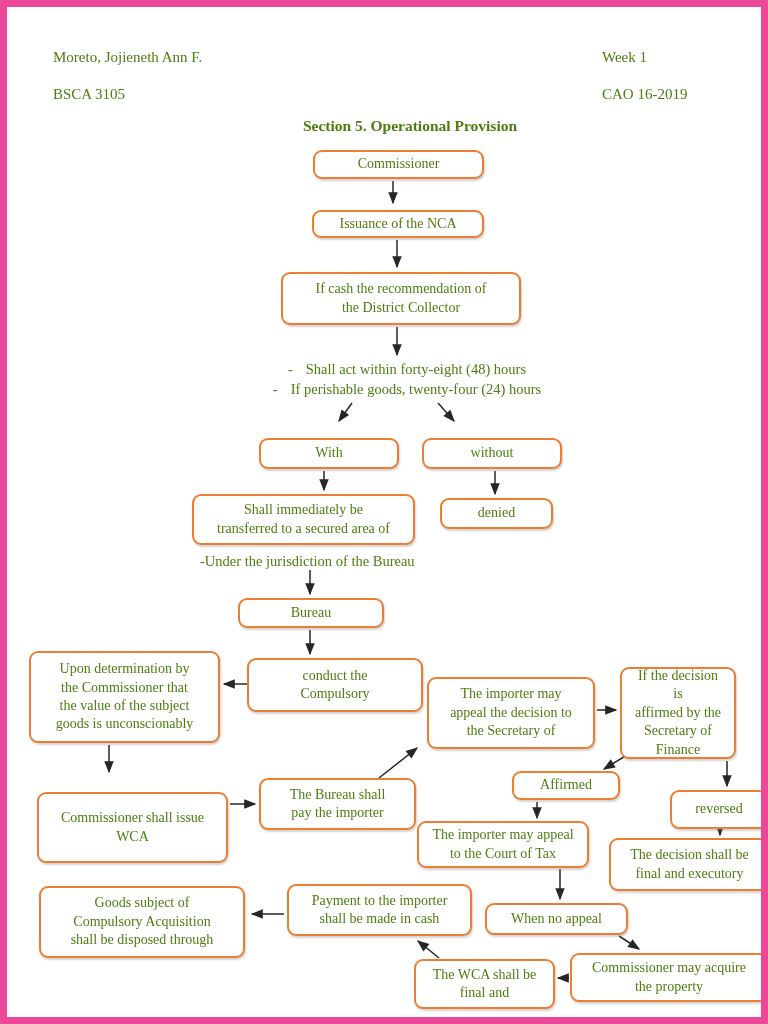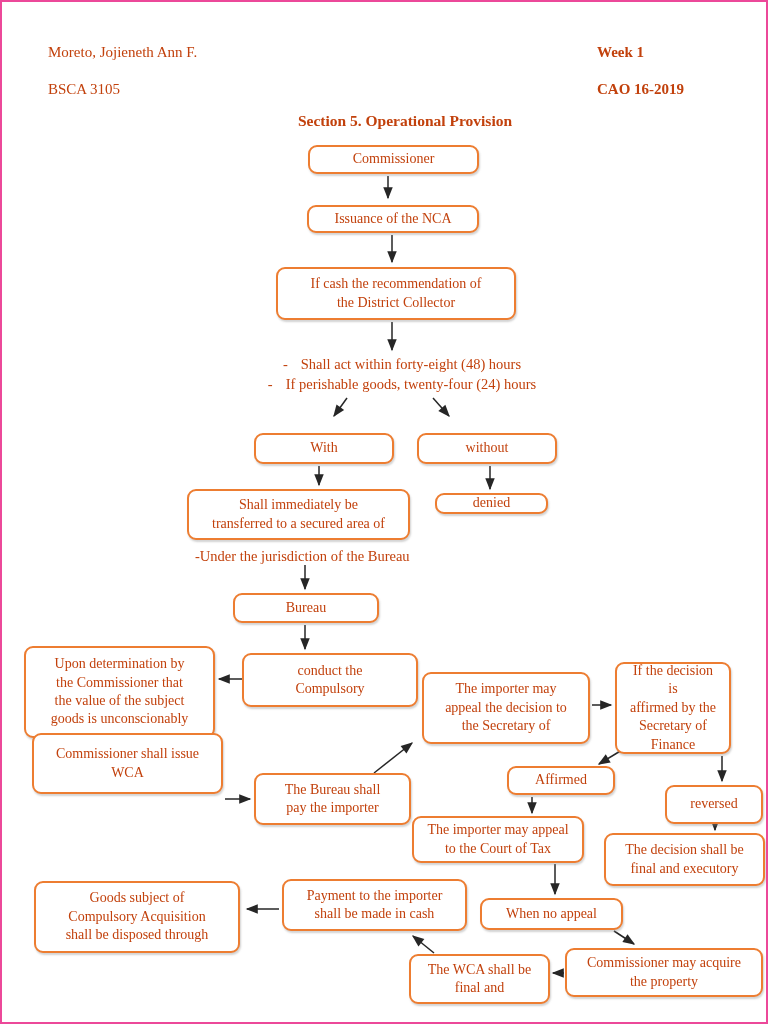--- a/index.html
+++ b/index.html
@@ -1,22 +1,22 @@
 <!DOCTYPE html>
 <html style="--accent: #ED7D31;"><head>
 <meta charset="utf-8">
 <style>
   html,body{margin:0;padding:0;background:#fff;}
   .page{
     position:relative;width:768px;height:1024px;background:#fff;
-    font-family:"Liberation Serif","DejaVu Serif",serif;color:#c2410c;
-    overflow:hidden;border:2px solid #ec4899;box-sizing:border-box;
+    font-family:"Liberation Serif","DejaVu Serif",serif;color:#4d7c0f;
+    overflow:hidden;border:7px solid #ec4899;box-sizing:border-box;
   }
   .hdr{position:absolute;font-size:15px;white-space:nowrap;}
-  .bold{font-weight:bold;}
+  .bold{font-weight:normal;}
   .title{position:absolute;left:0;top:110px;width:768px;text-align:center;
          font-size:15.5px;font-weight:bold;margin-left:19px;}
   .node{
     position:absolute;box-sizing:border-box;
     border:2px solid var(--accent,#ED7D31);border-radius:9px;background:#fff;
     display:flex;align-items:center;justify-content:center;text-align:center;
     white-space:pre-line;font-size:14px;line-height:1.32;padding:1px 12px;
     box-shadow:1px 2px 2px rgba(145,145,145,.40);
   }
   .bullets{position:absolute;left:200px;top:353px;width:400px;font-size:14.5px;}
@@ -80,32 +80,32 @@
     <div class="bullet-line">
       <span>-</span>
       <span>If perishable goods, twenty-four (24) hours</span>
     </div>
   </div>
 
   <div class="node" style="left:252px;top:431px;width:140px;height:31px">With</div>
   <div class="node" style="left:415px;top:431px;width:140px;height:31px">without</div>
   <div class="node" style="left:185px;top:487px;width:223px;height:51px">Shall immediately be
 transferred to a secured area of</div>
-  <div class="node" style="left:433px;top:491px;width:113px;height:21px">denied</div>
+  <div class="node" style="left:433px;top:491px;width:113px;height:31px">denied</div>
 
   <div class="note">-Under the jurisdiction of the Bureau</div>
 
   <div class="node" style="left:231px;top:591px;width:146px;height:30px">Bureau</div>
   <div class="node" style="left:240px;top:651px;width:176px;height:54px">conduct the
 Compulsory</div>
   <div class="node" style="left:22px;top:644px;width:191px;height:92px">Upon determination by
 the Commissioner that
 the value of the subject
 goods is unconscionably</div>
-  <div class="node" style="left:30px;top:731px;width:191px;height:61px">Commissioner shall issue
+  <div class="node" style="left:30px;top:785px;width:191px;height:71px">Commissioner shall issue
 WCA</div>
   <div class="node" style="left:252px;top:771px;width:157px;height:52px">The Bureau shall
 pay the importer</div>
   <div class="node" style="left:420px;top:670px;width:168px;height:72px">The importer may
 appeal the decision to
 the Secretary of</div>
   <div class="node" style="left:613px;top:660px;width:116px;height:92px">If the decision is
 affirmed by the
 Secretary of
 Finance</div>

